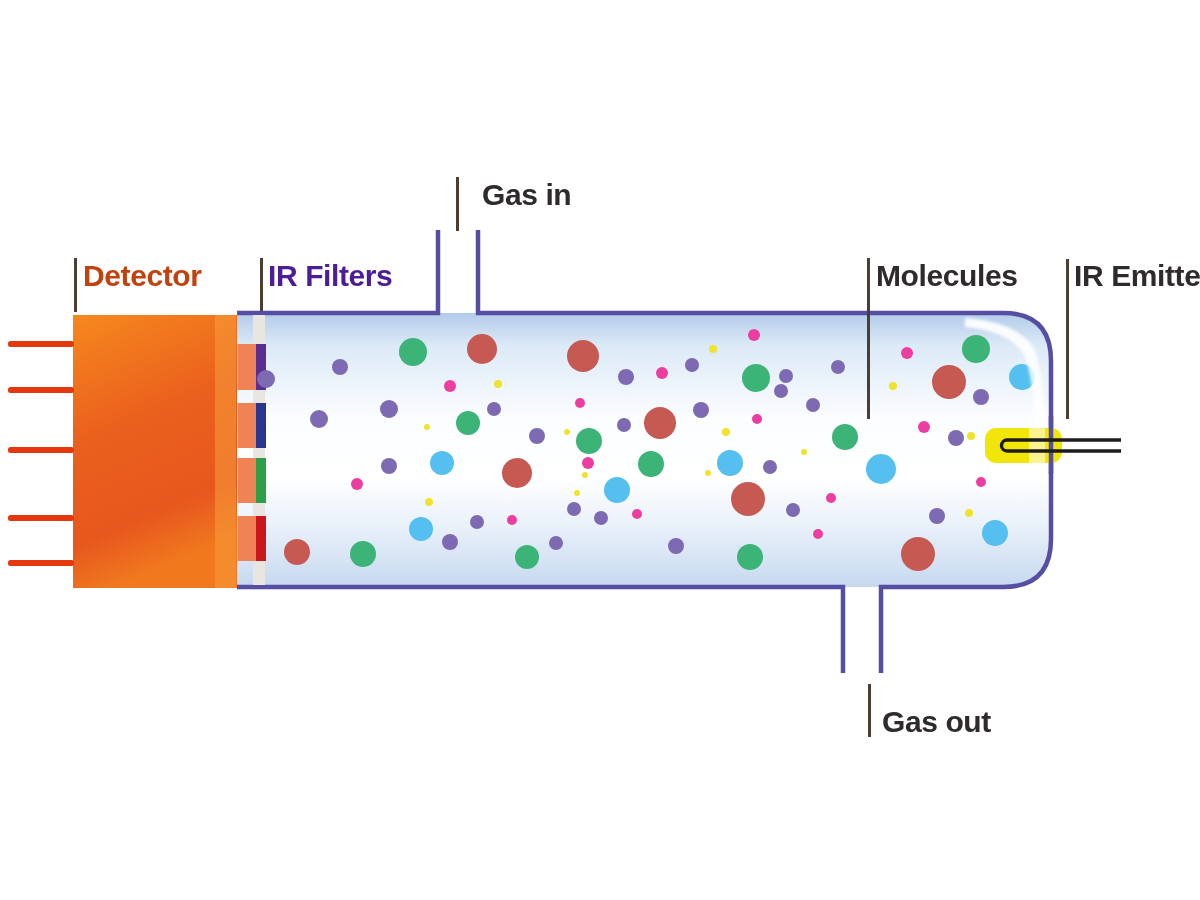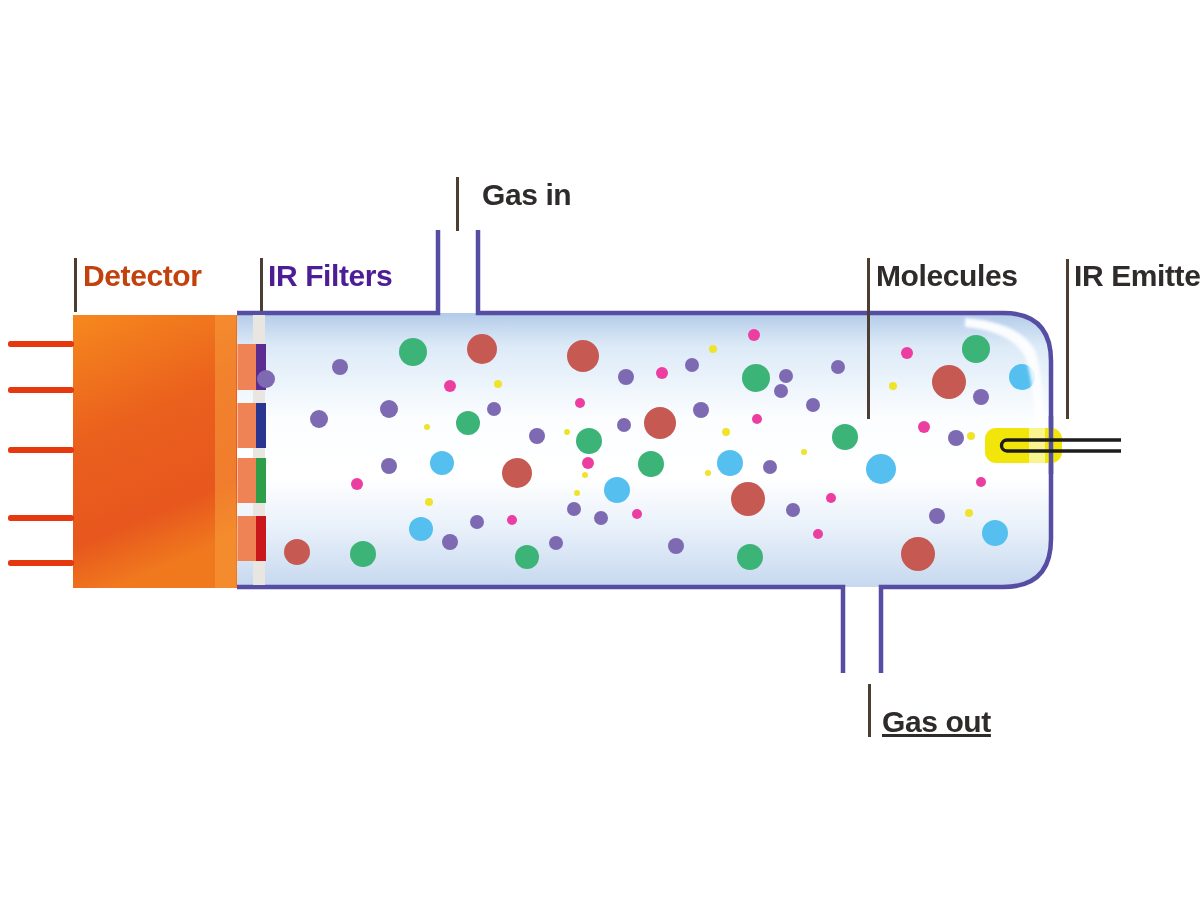--- a/index.html
+++ b/index.html
@@ -12,21 +12,21 @@
     position:absolute; font-family:"Liberation Sans", sans-serif;
     font-weight:700; font-size:30px; letter-spacing:-0.4px;
     white-space:nowrap; line-height:1;
   }
   .tick { position:absolute; width:3px; }
   .lbl-detector   { left:83px;  top:261px; }
   .lbl-ir-filters { left:268px; top:261px; }
   .lbl-gas-in     { left:446px; top:180px;margin-left:36px; }
   .lbl-molecules  { left:876px; top:261px;text-align:right; }
   .lbl-ir-emitter { left:1074px;top:261px; }
-  .lbl-gas-out    { left:882px; top:707px;text-decoration:underline; }
+  .lbl-gas-out    { left:882px; top:707px; }
   .tk-detector    { left:74px;  top:258px; height:54px; }
   .tk-ir-filters  { left:260px; top:258px; height:53px; }
   .tk-gas-in      { left:456px; top:177px; height:54px; }
   .tk-molecules   { left:867px; top:258px; height:161px; }
   .tk-ir-emitter  { left:1066px;top:259px; height:160px; }
   .tk-gas-out     { left:868px; top:684px; height:53px; }
 </style>
 </head>
 <body>
 

